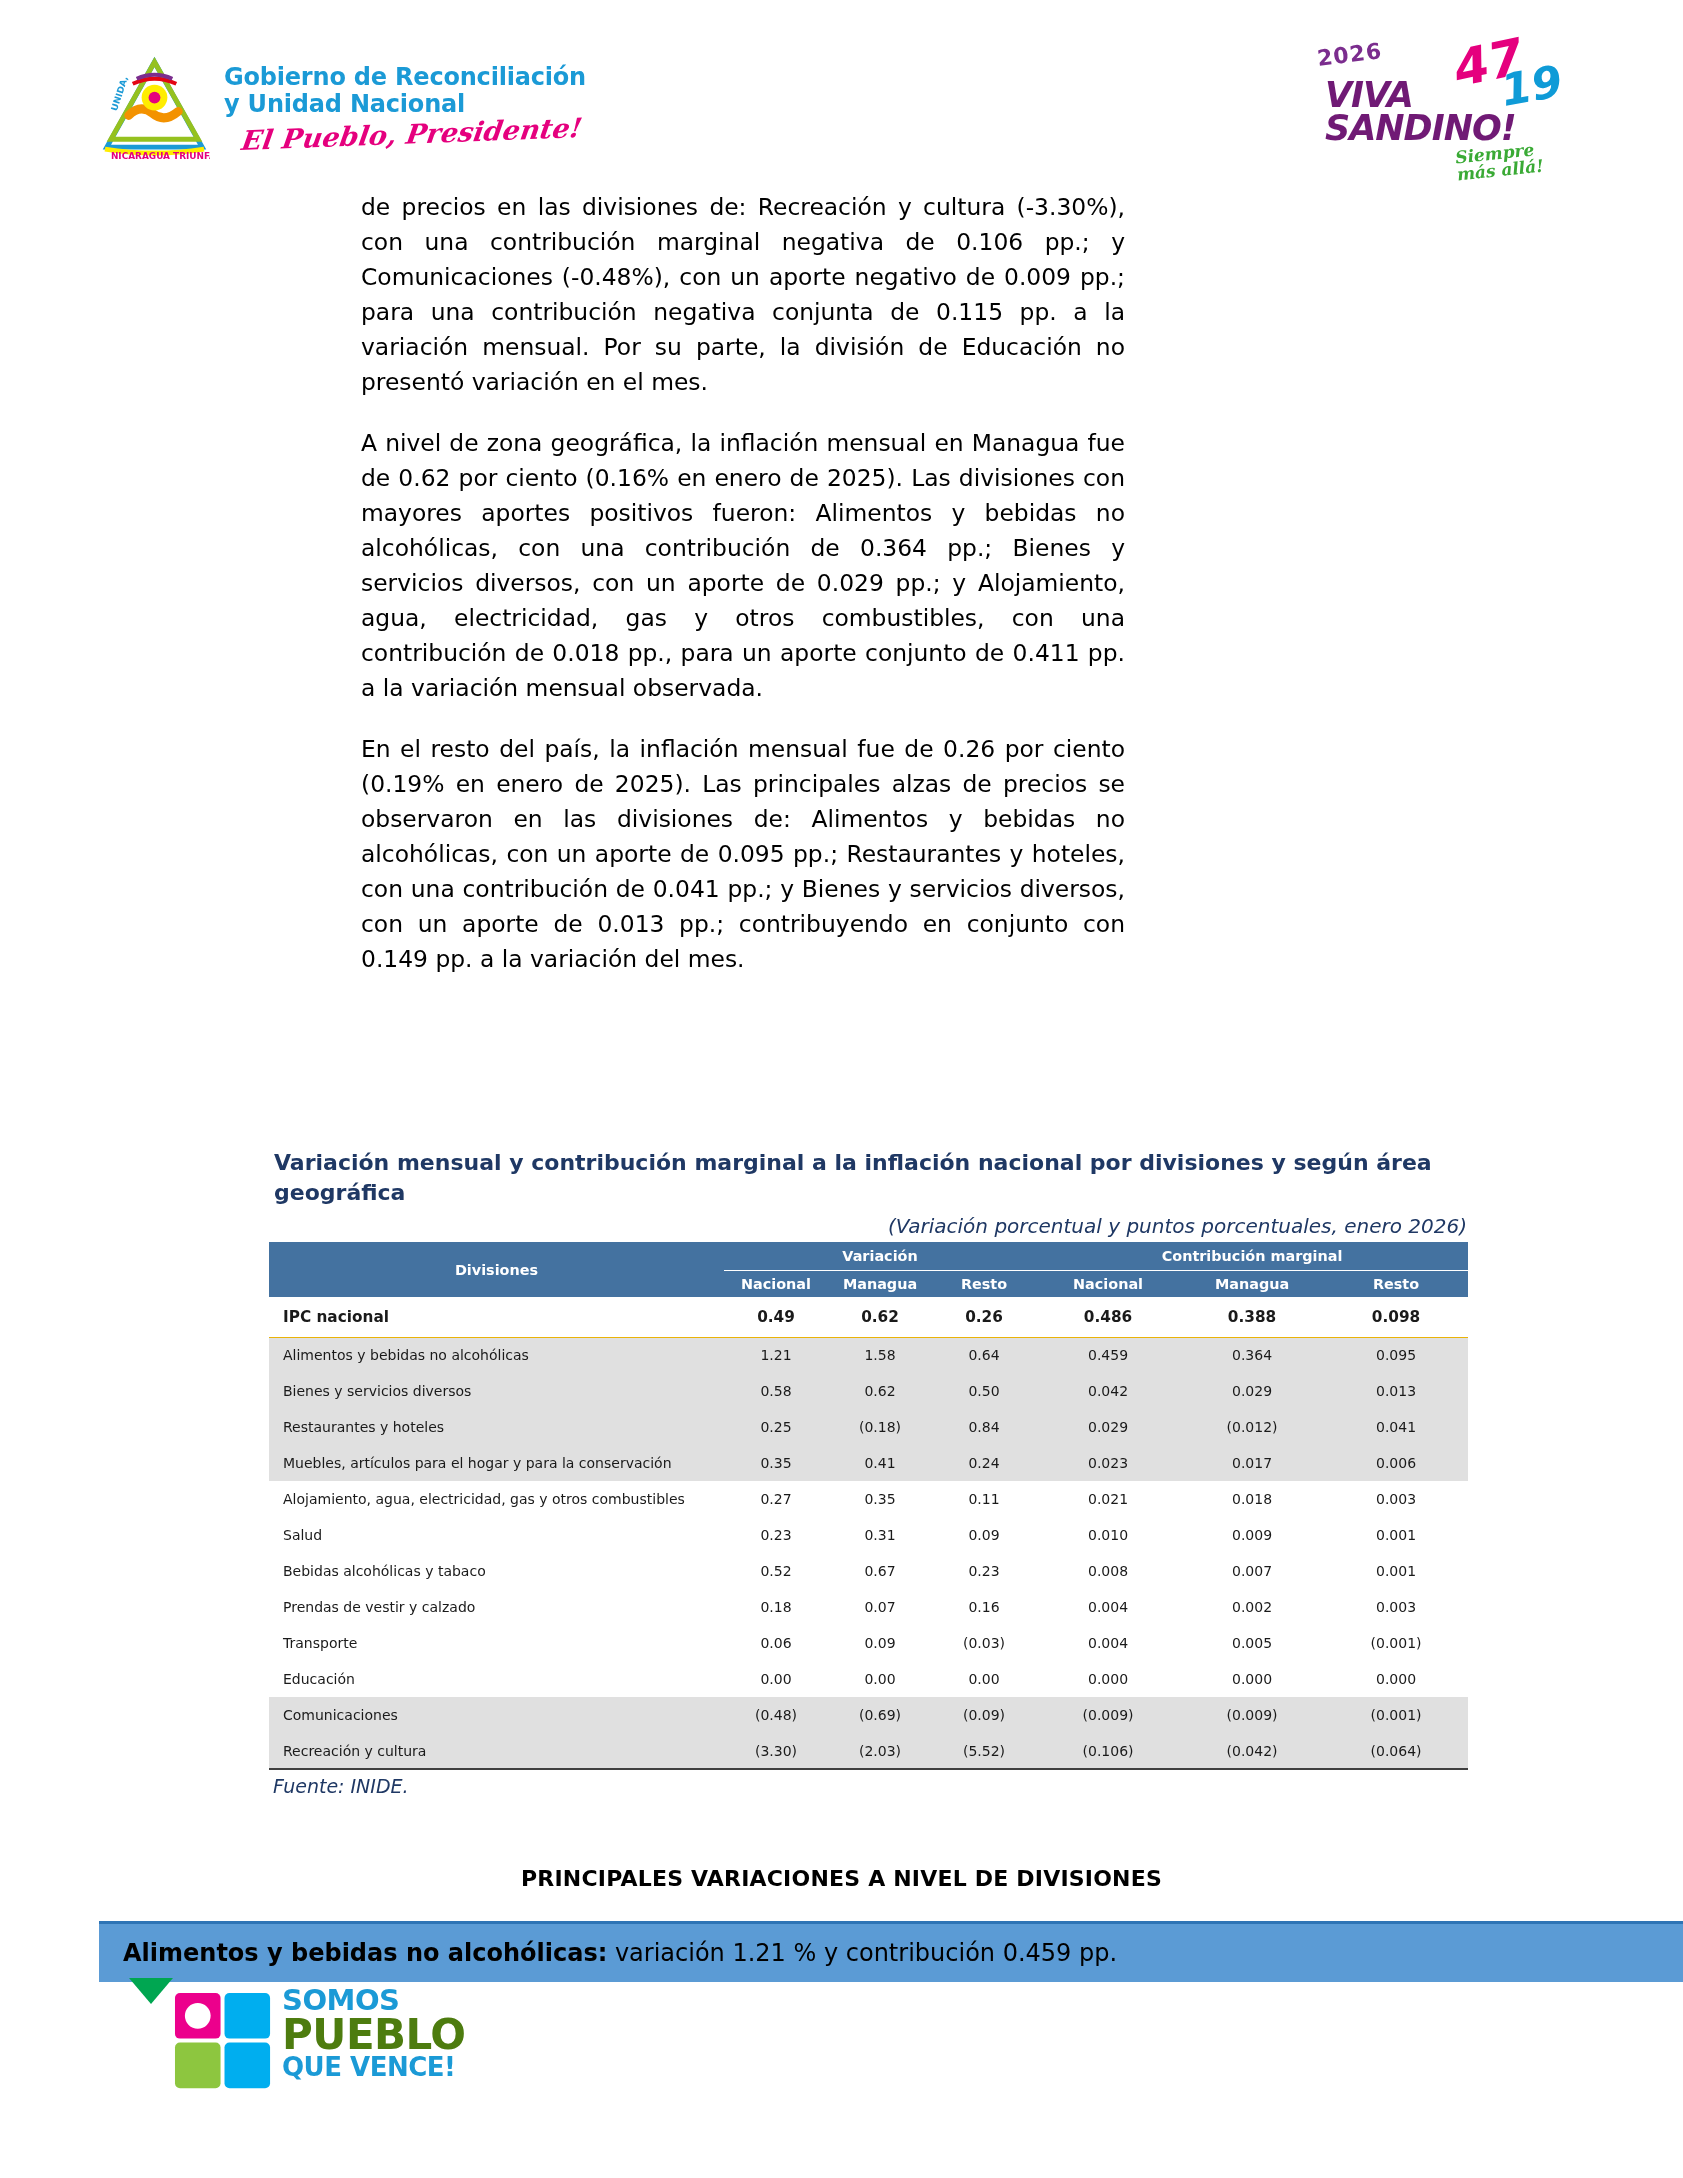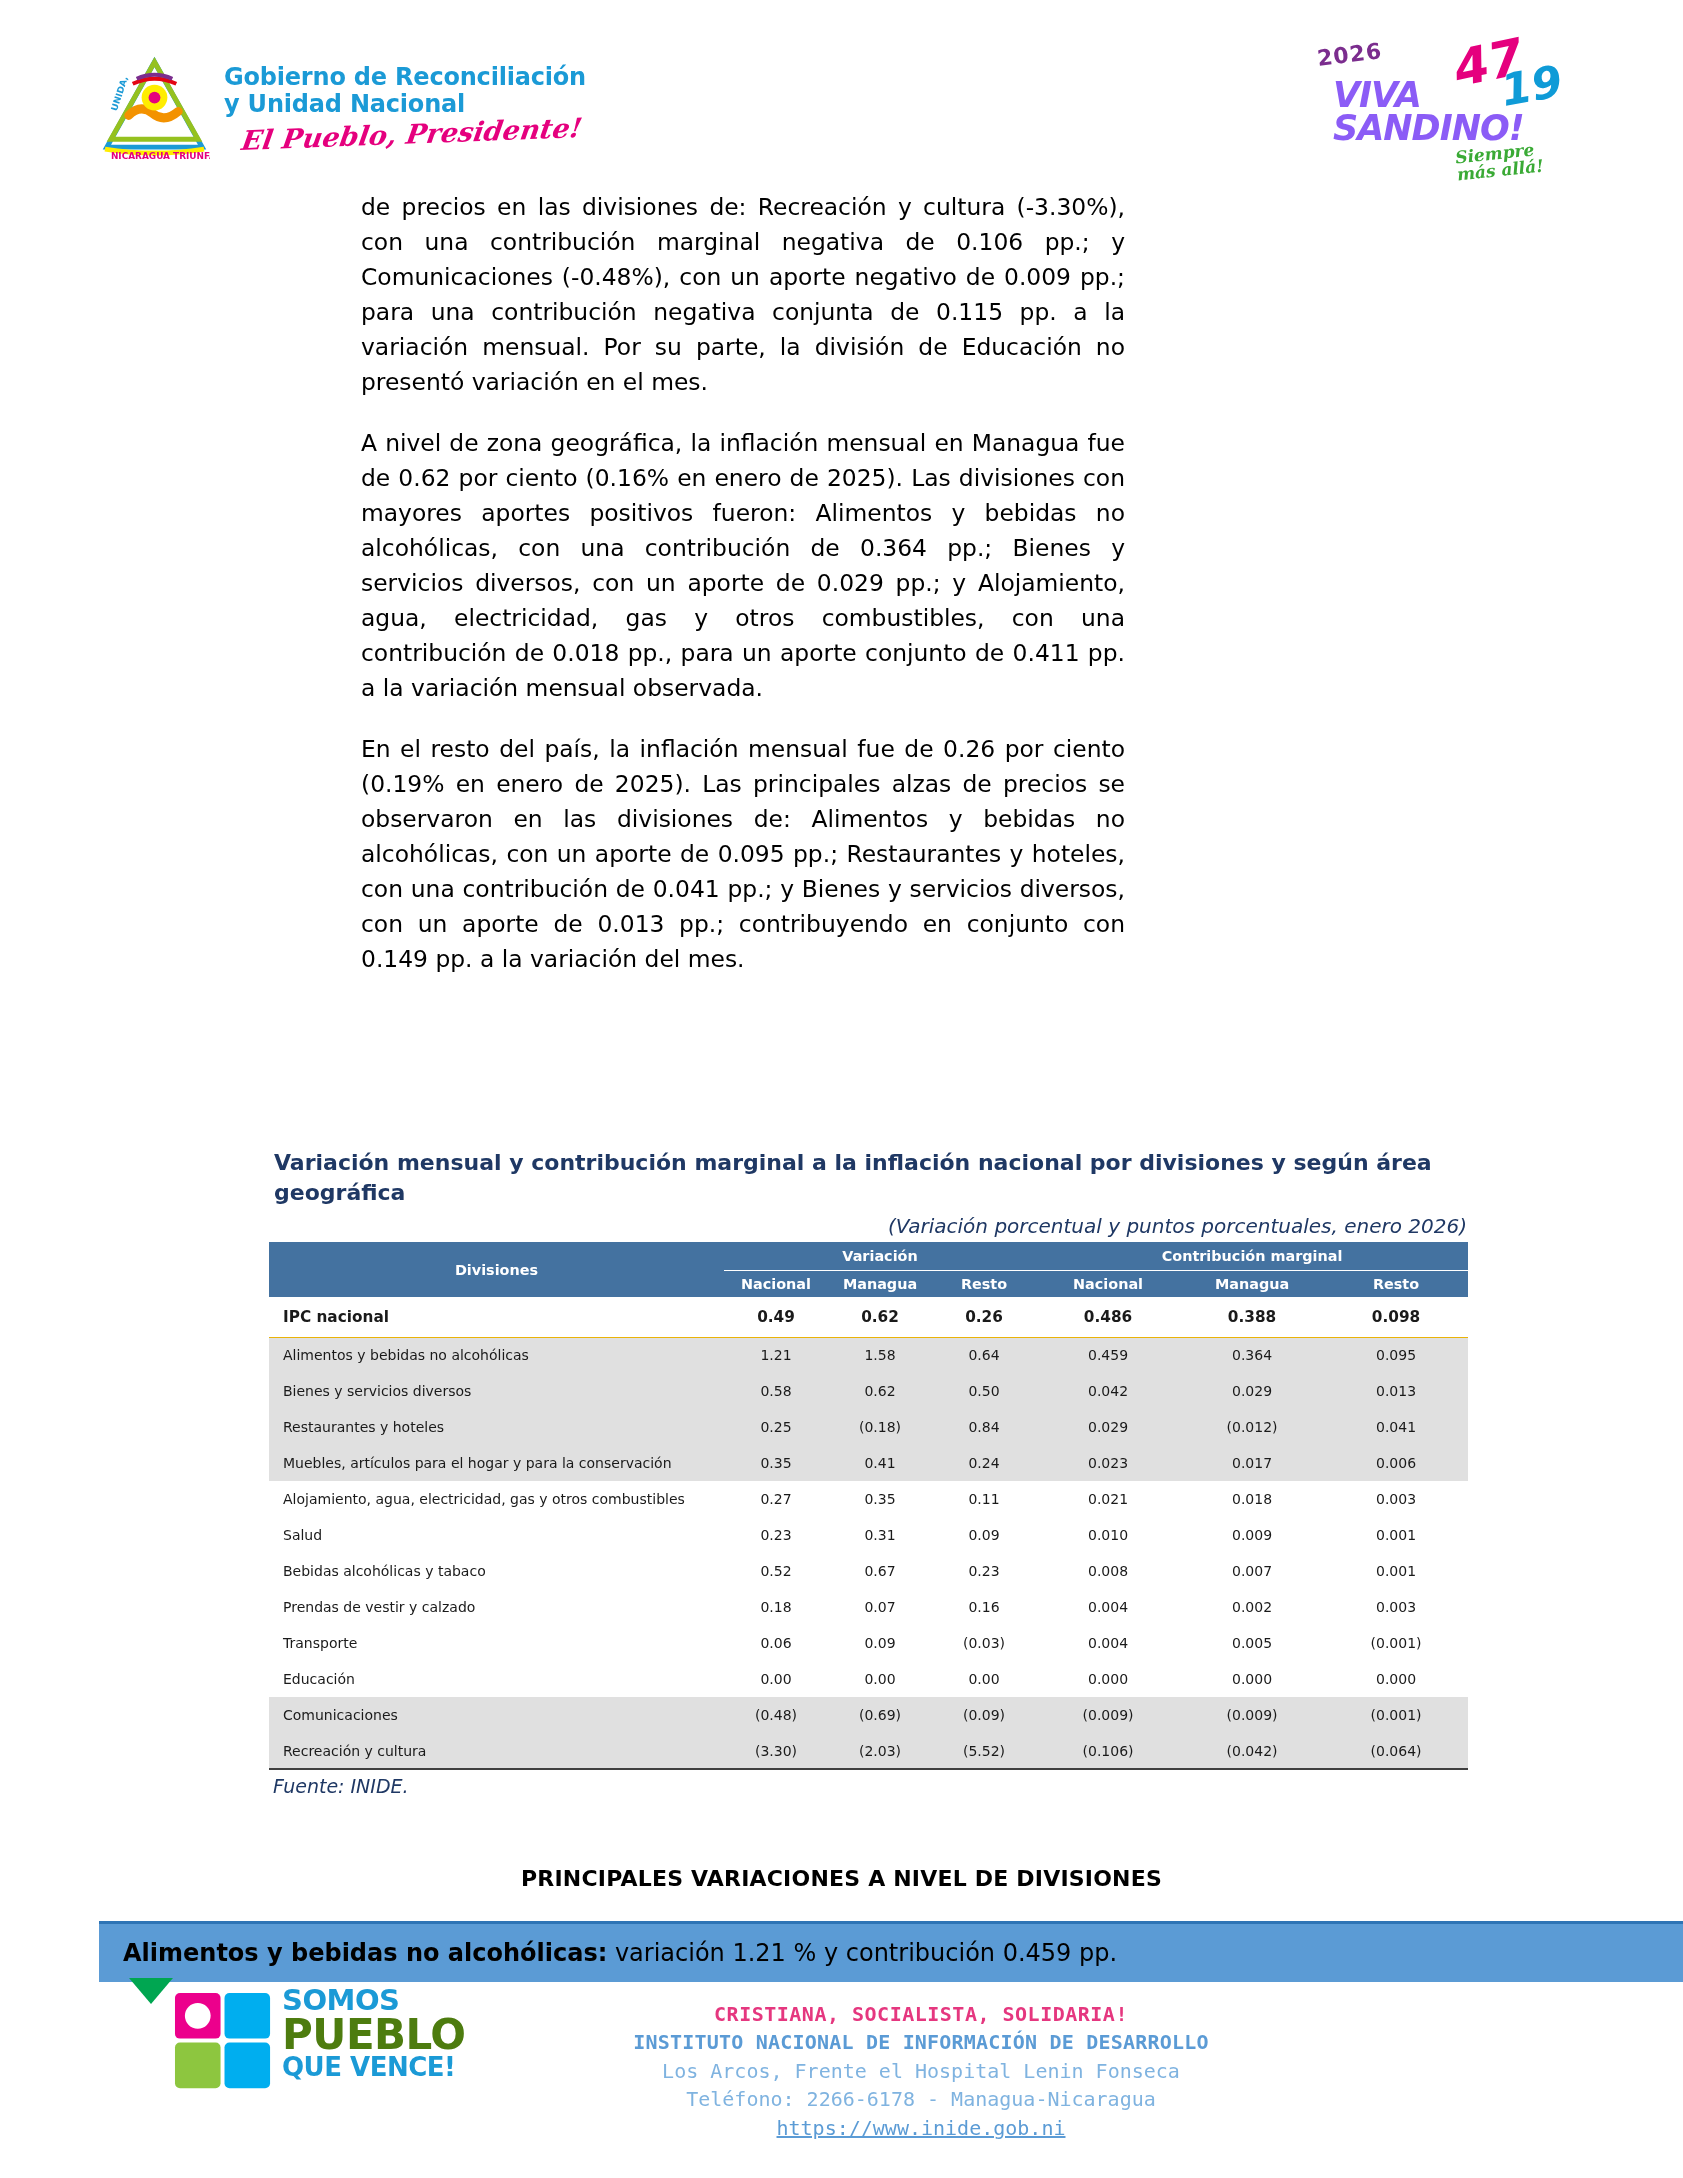--- a/index.html
+++ b/index.html
@@ -47,22 +47,22 @@
   }
   .viva-19 {
     position: absolute; left: 194px; top: 32px;
     font-family: "DejaVu Sans", sans-serif; font-weight: bold;
     font-size: 44px; color: #0f9bd7; font-style: italic;
     transform: rotate(-10deg);
   }
   .viva-main {
     position: absolute; left: 18px; top: 51px;
     font-family: "DejaVu Sans", sans-serif; font-weight: bold;
-    font-size: 35px; color: #8b5cf6; line-height: 0.94;
-    font-style: italic; letter-spacing: -1px; margin-left: 8px;
+    font-size: 35px; color: #701a75; line-height: 0.94;
+    font-style: italic; letter-spacing: -1px;
   }
   .viva-sub {
     position: absolute; left: 149px; top: 117px;
     font-family: "DejaVu Serif", serif; font-style: italic; font-weight: bold;
     font-size: 17px; color: #3aaa35; line-height: 1;
     transform: rotate(-6deg);
   }
   .sunburst { position: absolute; left: 0; top: 20px; width: 238px; height: 129px; z-index: -1; }
 
   
@@ -399,22 +399,15 @@
       <rect x="52" y="52" width="46" height="46" rx="5" fill="#00aeef"></rect>
       <circle cx="25" cy="25" r="13" fill="#fff"></circle>
     </svg>
     <div class="somos-txt">
       <div class="somos-1">SOMOS</div>
       <div class="somos-2">PUEBLO</div>
       <div class="somos-3">QUE VENCE!</div>
     </div>
   </div>
 
-  <div class="footer-text">
-    <div class="f-slogan">CRISTIANA, SOCIALISTA, SOLIDARIA!</div>
-    <div class="f-inst">INSTITUTO NACIONAL DE INFORMACIÓN DE DESARROLLO</div>
-    <div class="f-addr">Los Arcos, Frente el Hospital Lenin Fonseca</div>
-    <div class="f-tel">Teléfono: 2266-6178 - Managua-Nicaragua</div>
-    <div class="f-url">https://www.inide.gob.ni</div>
-  </div>
 
 </div>
 
 
 </body></html>

